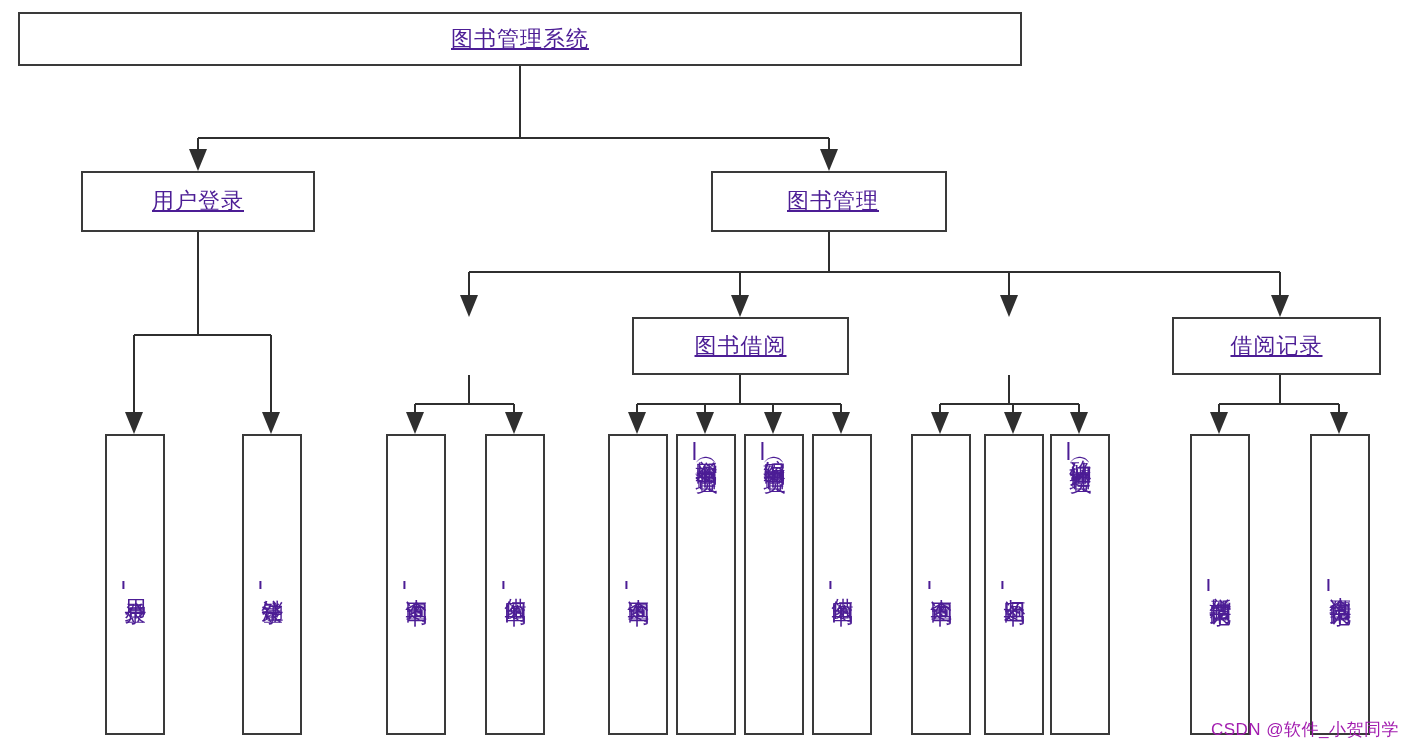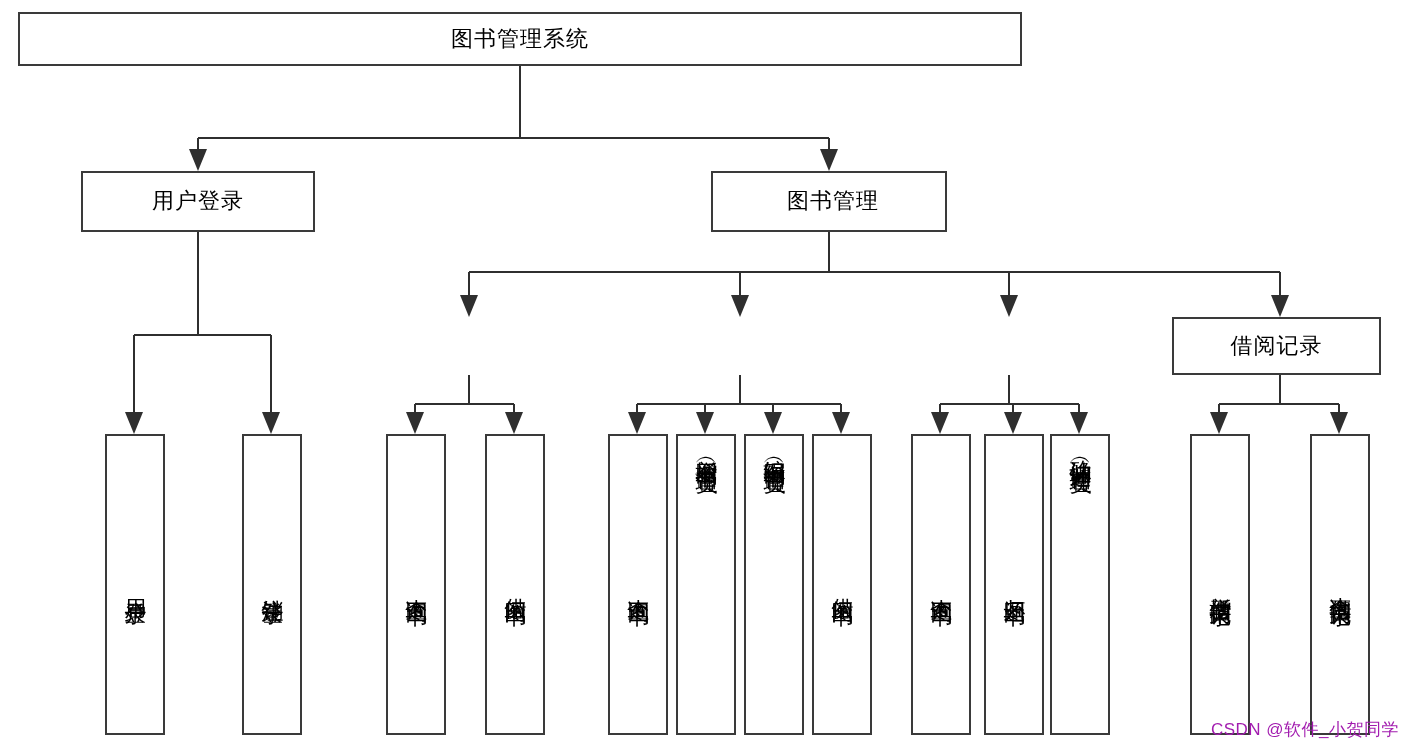--- a/index.html
+++ b/index.html
@@ -22,26 +22,27 @@
     left: 0;
     top: 0;
     width: 1405px;
     height: 747px;
   }
   .node {
     position: absolute;
     box-sizing: border-box;
     border: 2px solid #3a3a3a;
     background: #ffffff;
-    color: #000000;
+    color: #4c1d95;
     display: flex;
     align-items: center;
     justify-content: center;
     text-align: center;
     z-index: 2;
+    text-decoration: underline;
   }
   .node.horiz {
     font-size: 22px;
     letter-spacing: 1px;
     line-height: 1.2;
   }
   .node.vert {
     writing-mode: vertical-rl;
     text-orientation: upright;
     font-size: 22px;
@@ -135,20 +136,23 @@
     <span>图书管理系统</span>
   </div>
 
   <div class="node horiz" id="node-l2-0" style="left: 81px; top: 171px; width: 234px; height: 61px;">
     <span>用户登录</span>
   </div>
   <div class="node horiz" id="node-l2-1" style="left: 711px; top: 171px; width: 236px; height: 61px; padding-left: 8px;">
     <span>图书管理</span>
   </div>
 
+  <div class="node horiz" id="node-l3-1" style="left: 632px; top: 317px; width: 217px; height: 58px;">
+    <span>图书借阅</span>
+  </div>
   <div class="node horiz" id="node-l3-3" style="left: 1172px; top: 317px; width: 209px; height: 58px;">
     <span>借阅记录</span>
   </div>
 
   <div class="node vert" id="node-leaf-0" style="left: 105px; top: 434px; width: 60px; height: 301px;">
     <span class="vtext">用户登录</span>
   </div>
   <div class="node vert" id="node-leaf-1" style="left: 242px; top: 434px; width: 60px; height: 301px;">
     <span class="vtext">注销登录</span>
   </div>

